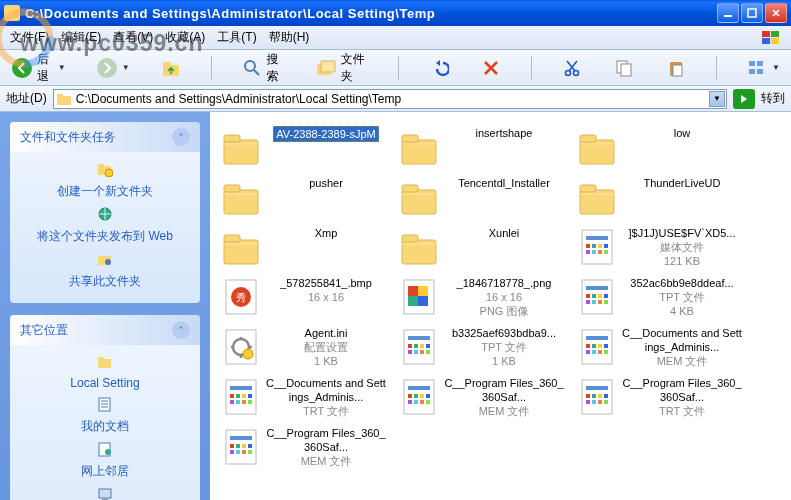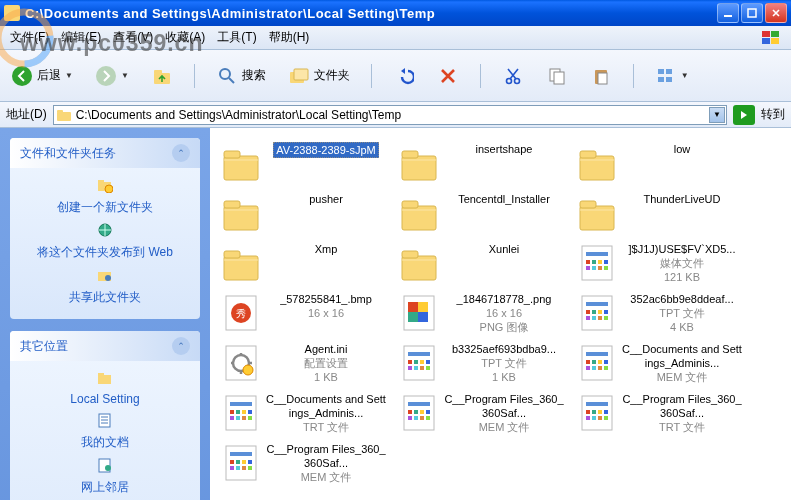--- a/index.html
+++ b/index.html
@@ -10,21 +10,21 @@
 .titlebar .title { flex: 1; font-weight: bold; font-size: 13px; letter-spacing: 0.5px; }
 .winbtn { width: 22px; height: 20px; margin-left: 2px; border-radius: 3px; display: flex; align-items: center; justify-content: center; border: 1px solid rgba(255,255,255,0.4); }
 .winbtn.min, .winbtn.max { background: linear-gradient(#5e9bff,#1260e0); }
 .winbtn.close { background: linear-gradient(#f08080,#d4341f); }
 .winbtn svg { width: 10px; height: 10px; }
 
 .menubar { height: 24px; background: linear-gradient(#eef3fb,#dce6f5); display: flex; align-items: flex-start; padding: 0 4px; border-bottom: 1px solid #a9bfd8; position:relative; }
 .menubar .logo { position:absolute; right:2px; top:0; width:36px; height:24px; display:flex; align-items:center; justify-content:center; }
 .menu-item { padding: 3px 6px; cursor: default; }
 
-.toolbar { height: 52px; background: linear-gradient(#f4f7fd,#e3ebf8); display: flex; align-items: center; padding: 0 6px; border-bottom: 1px solid #a9bfd8; gap: 12px; }
+.toolbar { height: 36px; background: linear-gradient(#f4f7fd,#e3ebf8); display: flex; align-items: center; padding: 0 6px; border-bottom: 1px solid #a9bfd8; gap: 20px; }
 .tb-btn { display: flex; align-items: center; gap: 4px; padding: 3px 5px; border-radius: 3px; }
 .tb-sep { width: 1px; height: 24px; background: #a9bfd8; margin: 0 4px; }
 .ico { width: 22px; height: 22px; display:inline-flex; align-items:center; justify-content:center; }
 .dd-arrow { font-size:8px; color:#333; }
 
 .addrbar { height: 26px; background: linear-gradient(#f4f7fd,#e3ebf8); display: flex; align-items: center; padding: 8px 6px; gap: 6px; border-bottom:1px solid #a9bfd8; }
 .addrbar input { flex: 1; height: 20px; border: 1px solid #7f9db9; padding: 0 4px 0 22px; font-size: 12px; background:#fff; }
 .addr-wrap { position:relative; flex:1; display:flex; }
 .addr-wrap .folder-mini { position:absolute; left:3px; top:2px; }
 .addr-dd { position:absolute; right:2px; top:2px; width:16px; height:16px; background:linear-gradient(#c9dcf4,#a3c3ea); border:1px solid #7f9db9; display:flex; align-items:center; justify-content:center; font-size:8px; }

